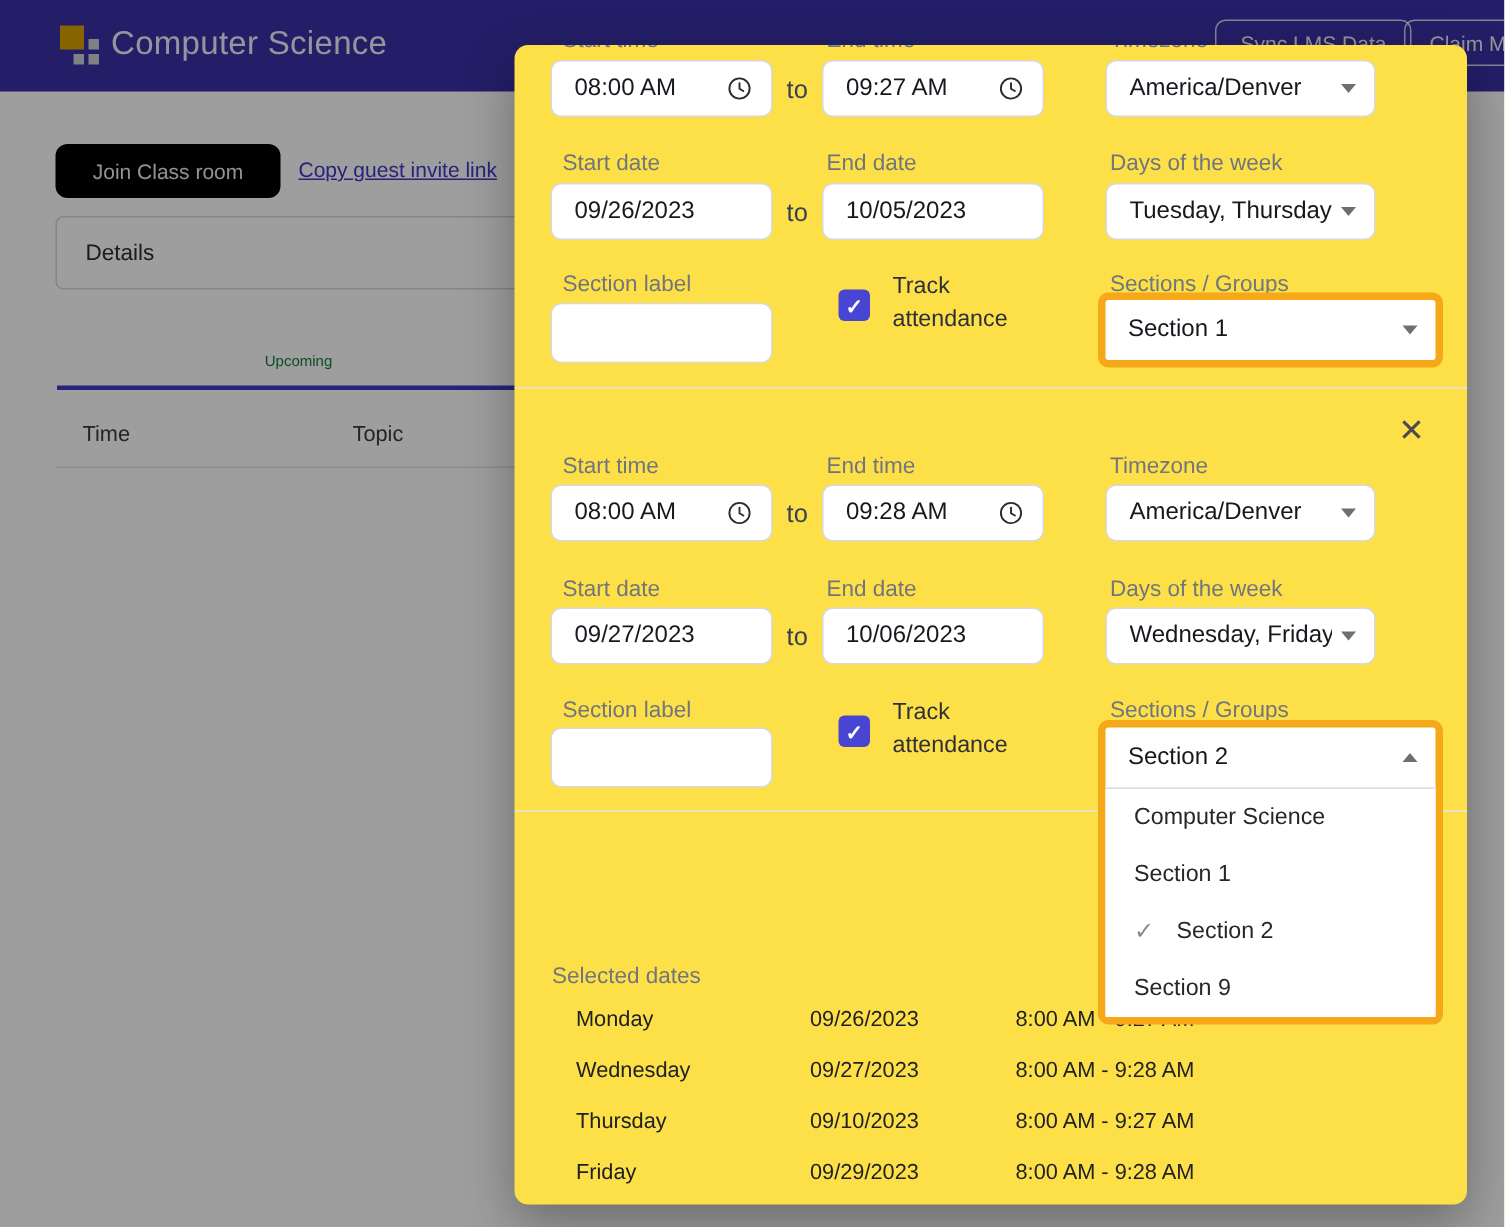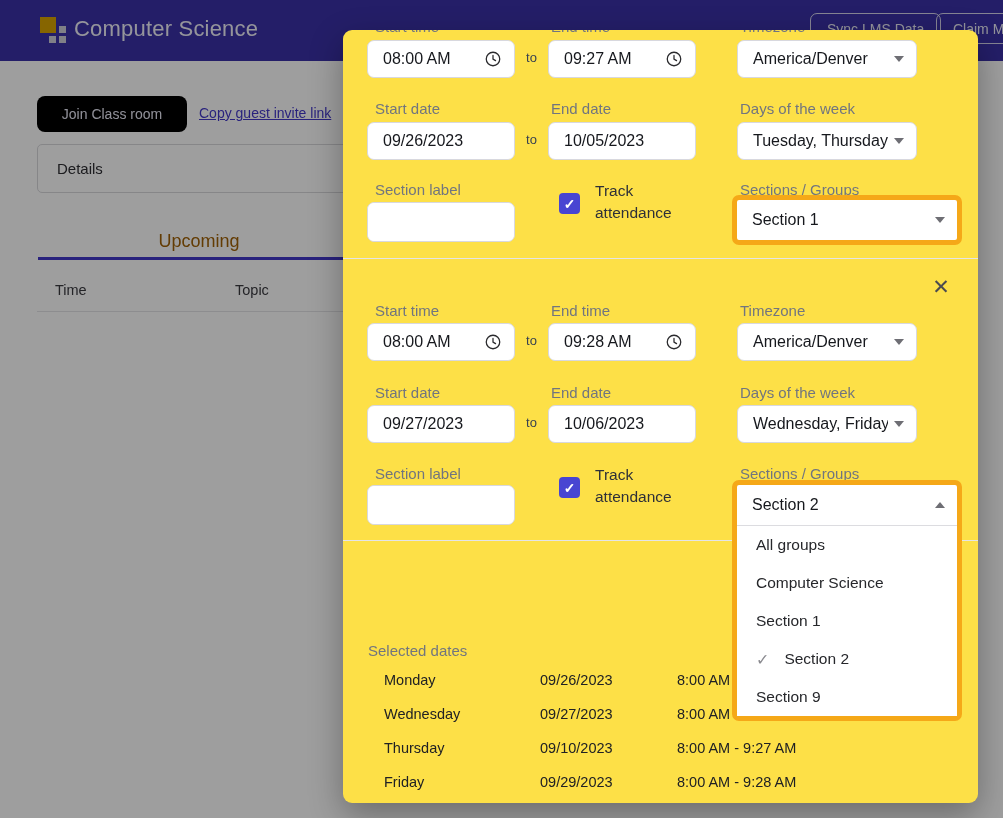--- a/index.html
+++ b/index.html
@@ -19,41 +19,41 @@
             color:#eeeefa; font-size:14px; display:flex; align-items:center; padding:0 16px; background:transparent; white-space:nowrap; }
   .topbtn.sync { left:810px; }
   .topbtn.claim { left:936px; width:110px; }
 
   .joinbtn { position:absolute; left:37px; top:96px; width:150px; height:36px; background:#000000; border:none;
              border-radius:8px; color:#e9e9f6; font-size:14px; display:flex; align-items:center; justify-content:center; }
   .invitelink { position:absolute; left:199px; top:105px; font-size:14px; color:#4338ca; text-decoration:underline; }
   .detailsbox { position:absolute; left:37px; top:144px; width:905px; height:49px; border:1px solid #d8d8dc; border-radius:5px;
                 display:flex; align-items:center; padding-left:19px; font-size:15px; color:#2e2e33; background:#fff; }
   .tab { position:absolute; left:38px; top:226px; width:322px; height:30px; display:flex; align-items:center; justify-content:center;
-         font-size:18px; color:#a16207; }
+         font-size:10px; color:#15803d; }
   .tabline { position:absolute; left:38px; top:257px; width:322px; height:3px; background:#4338ca; }
   .th-time { position:absolute; left:55px; top:282px; font-size:14.5px; color:#3a3a40; }
   .th-topic { position:absolute; left:235px; top:282px; font-size:14.5px; color:#3a3a40; }
   .theadline { position:absolute; left:37px; top:311px; width:626px; height:1px; background:#e4e4e7; }
 
   
   .backdrop { position:absolute; inset:0; background:rgba(0,0,0,.38); z-index:5; }
 
   
   .modal { position:absolute; left:343px; top:30px; width:635px; height:773px; background:#fde047; border-radius:9px; z-index:10;
            box-shadow:0 12px 34px rgba(0,0,0,.32); overflow:hidden; }
   .flabel { position:absolute; font-size:15px; color:#71757f; white-space:nowrap; }
   .l1 { left:32px; } .l2 { left:208px; } .l3 { left:397px; }
   .inp { position:absolute; height:38px; border:1px solid #d8d8de; border-radius:7px; background:#fff;
          display:flex; align-items:center; padding:0 12px 0 15px; font-size:16px; color:#16181d; }
   .c1 { left:24px; width:148px; } .c2 { left:205px; width:148px; } .c3 { left:394px; width:180px; }
   .inp .val { flex:1; white-space:nowrap; overflow:hidden; }
   .inp.empty { padding:0; }
   .clock { flex:none; margin-left:4px; }
-  .toword { position:absolute; left:172px; width:33px; text-align:center; font-size:13px; color:#374151; }
+  .toword { position:absolute; left:172px; width:33px; text-align:center; font-size:17px; color:#374151; }
   .car { width:0; height:0; border-left:5px solid transparent; border-right:5px solid transparent; flex:none; margin-left:6px; }
   .car.down { border-top:6px solid #6e6e74; }
   .car.up { border-bottom:6px solid #6e6e74; }
   .cbx { position:absolute; left:216px; width:21px; height:21px; background:#4845d2; border-radius:4px; color:#fff;
          font-size:14px; font-weight:bold; display:flex; align-items:center; justify-content:center; }
   .tracklab { position:absolute; left:252px; width:96px; font-size:15.5px; color:#2e3038; line-height:22px; }
   .divider { position:absolute; left:0; width:635px; height:1px; background:#e4e4e7; }
   .closex { position:absolute; left:585px; top:244px; width:26px; height:26px; font-size:21px; color:#4b4b50;
             display:flex; align-items:center; justify-content:center; cursor:default; }
 
@@ -236,23 +236,20 @@
       <span class="time">8:00 AM - 9:28 AM</span>
     </div>
 
     <div class="hl hl2">
       <div class="selrow">
         <span class="val">Section 2</span>
         <i class="car up"></i>
       </div>
       <div class="menu">
         <div class="mitem">
-          <span>All groups</span>
-        </div>
-        <div class="mitem">
           <span>Computer Science</span>
         </div>
         <div class="mitem">
           <span>Section 1</span>
         </div>
         <div class="mitem">
           <span class="chk">✓</span>
           <span>Section 2</span>
         </div>
         <div class="mitem">

